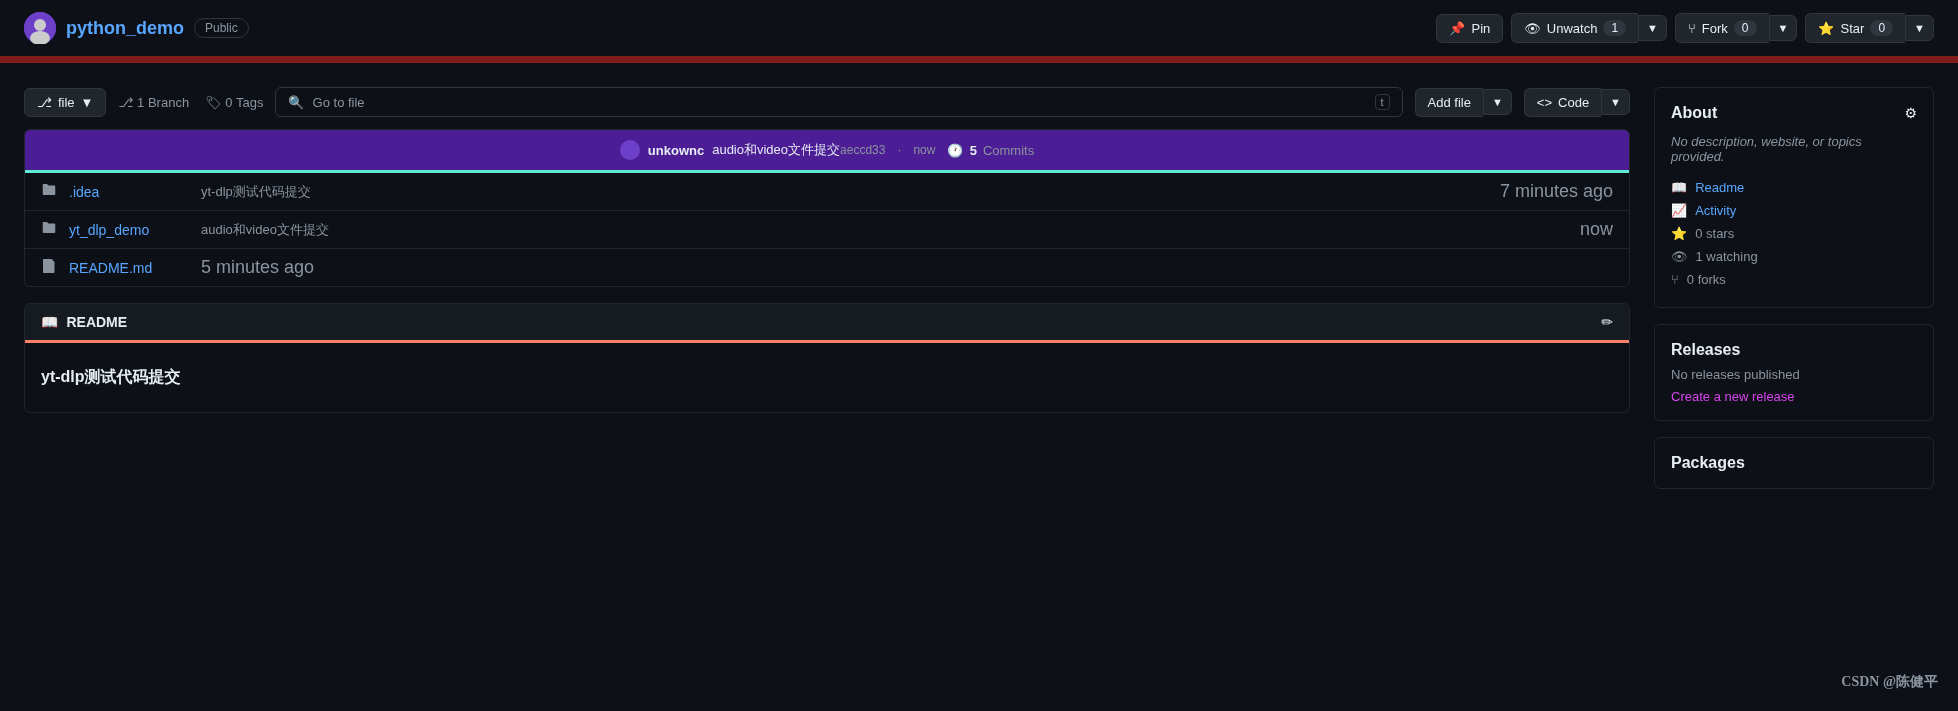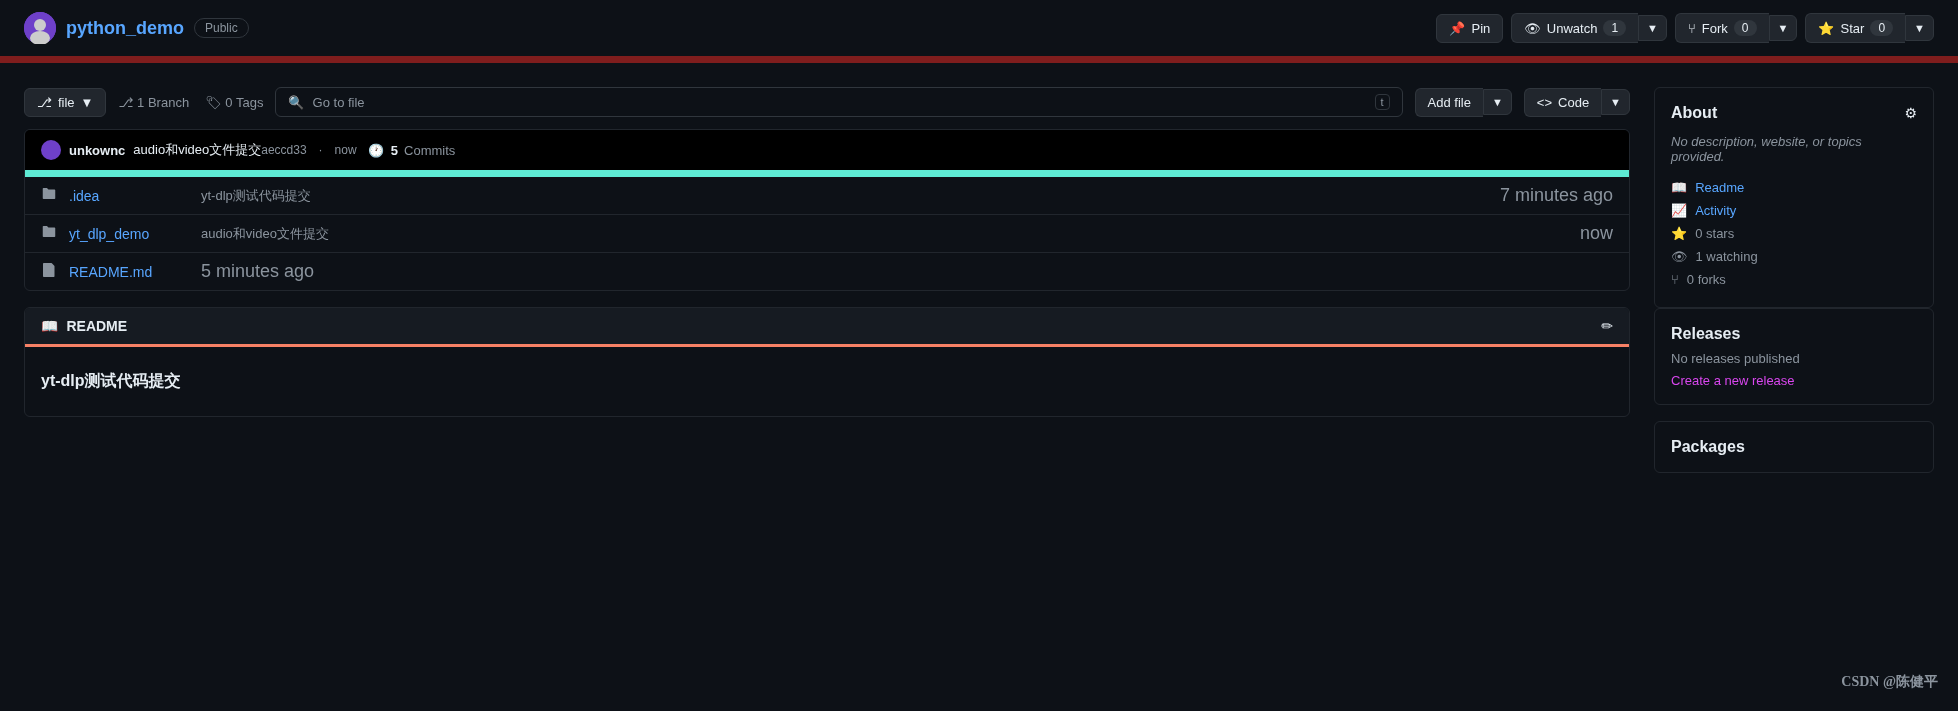--- a/index.html
+++ b/index.html
@@ -185,24 +185,24 @@
 
     .file-table {
       border: 1px solid #21262d;
       border-radius: 6px;
       overflow: hidden;
     }
 
     .commit-header {
       display: flex;
       align-items: center;
-      justify-content: flex-start;
+      justify-content: center;
       padding: 10px 16px;
-      background: #000000;
-      border-bottom: 7px solid #5eead4;
+      background: #4c1d95;
+      border-bottom: 3px solid #5eead4;
     }
 
     .commit-author-info {
       display: flex;
       align-items: center;
       gap: 8px;
     }
 
     .commit-avatar {
       width: 20px;
@@ -314,20 +314,21 @@
 
     .sidebar {
       width: 280px;
       flex-shrink: 0;
     }
 
     .about-section {
       border: 1px solid #21262d;
       border-radius: 6px;
       padding: 16px;
+      margin-bottom: 16px;
     }
 
     .about-header {
       display: flex;
       align-items: center;
       justify-content: space-between;
       margin-bottom: 12px;
     }
 
     .about-title {

